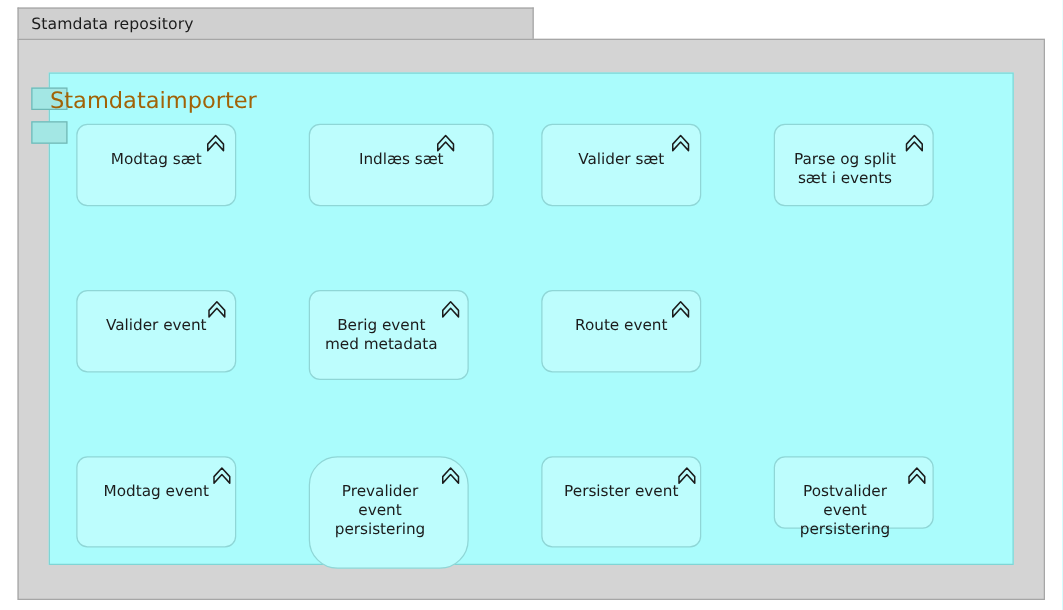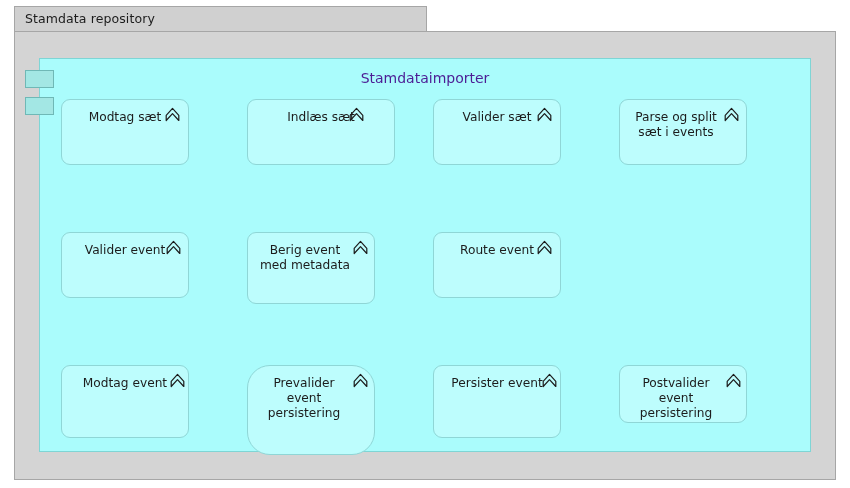--- a/index.html
+++ b/index.html
@@ -43,43 +43,42 @@
   
   .group{
     position:absolute;left:24px;top:26px;
     width:772px;height:394px;
     background:#aafcfc;
     border:1px solid #7fd5d5;
     box-sizing:border-box;
   }
   .group-title{
     position:absolute;left:0;top:11px;width:100%;
-    text-align:center;
-    font-size:14px;color:#4c1d95;
+    font-size:18px;color:#a16207;
   }
   .comp-tab{
     position:absolute;left:-15px;
     width:29px;height:18px;
     background:#a3e7e4;
     border:1px solid #6fb8b6;
     box-sizing:border-box;
   }
   .comp-tab.t1{top:11px;}
   .comp-tab.t2{top:38px;}
 
   
   .node{
     position:absolute;
     background:#bdfdfd;
     border:1px solid #8fd6d6;
     border-radius:9px;
     box-sizing:border-box;
   }
   .node-label{
-    position:absolute;left:6px;right:6px;top:10px;
+    position:absolute;left:6px;right:6px;top:20px;
     text-align:center;
     font-size:12.2px;color:#1c1c1c;
     line-height:15px;
     white-space:pre-line;
   }
   .proc-icon{
     position:absolute;
     width:15px;height:17px;
     pointer-events:none;
   }

